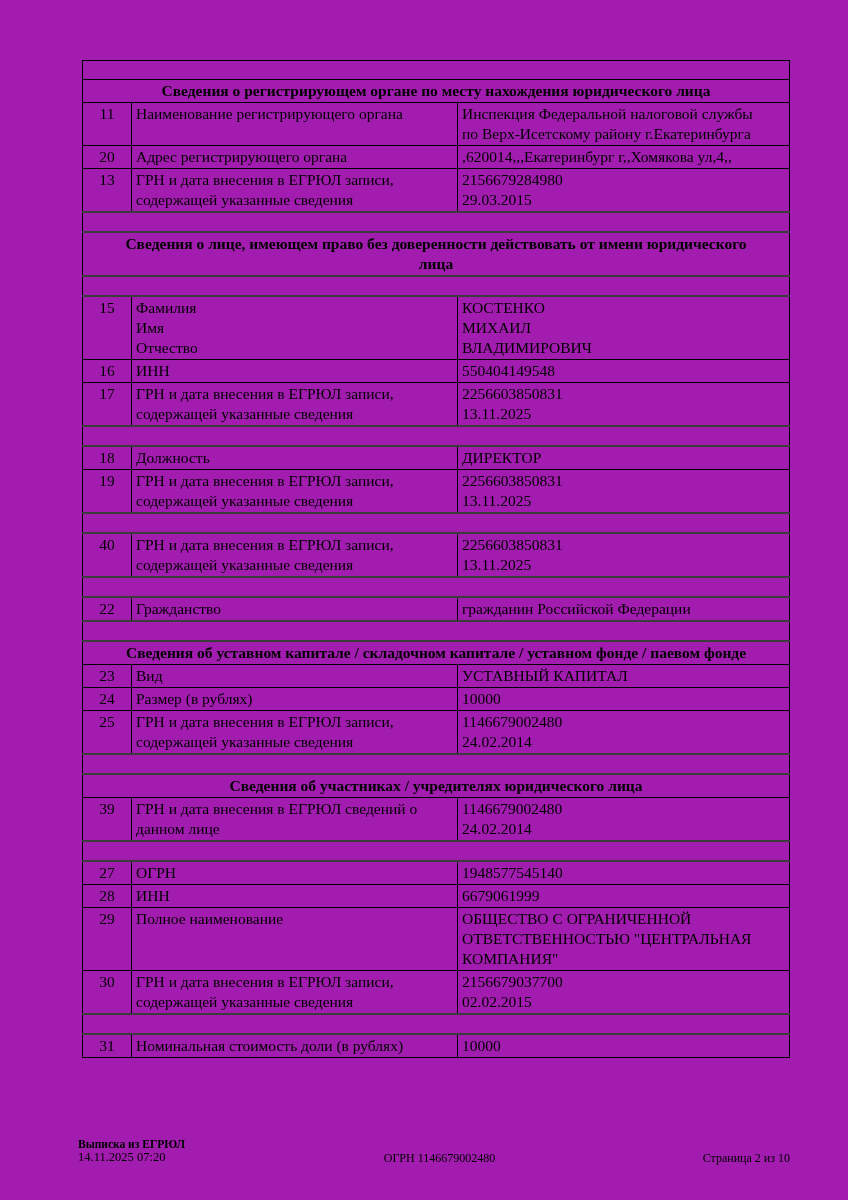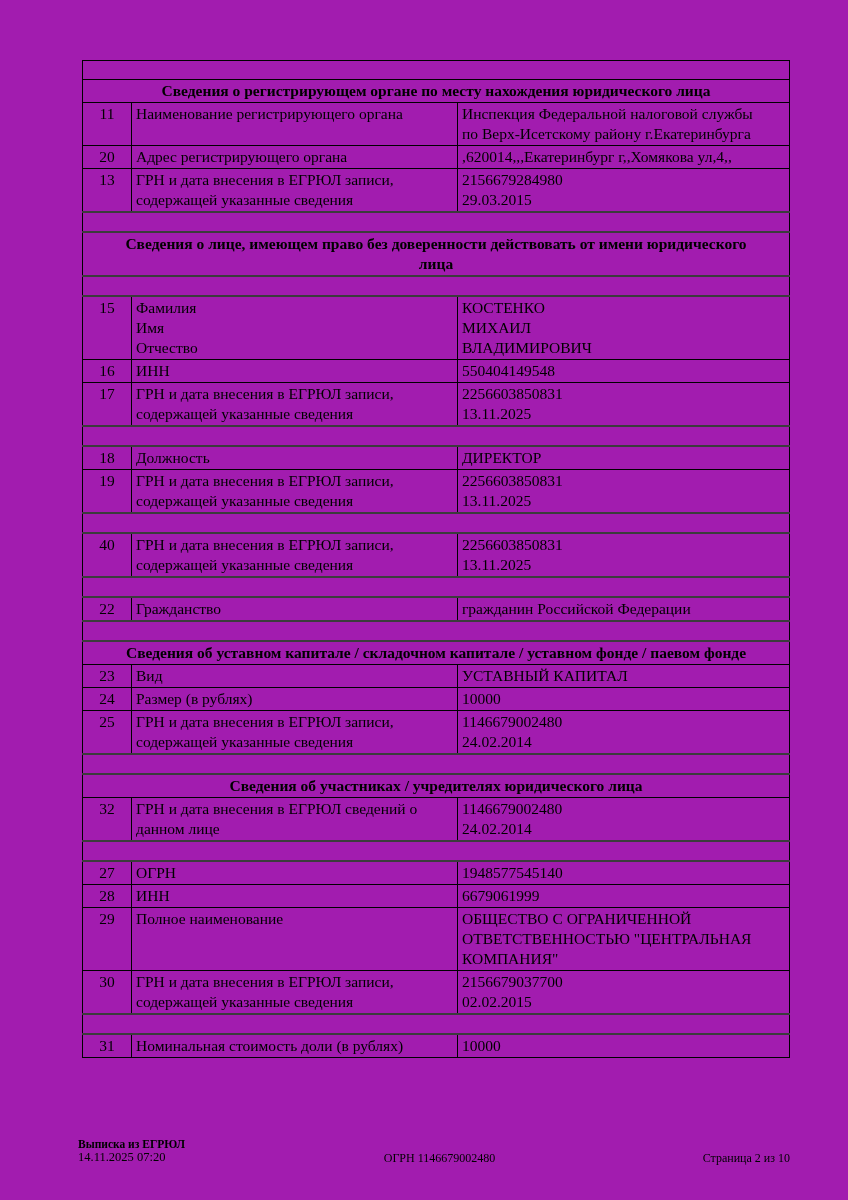--- a/index.html
+++ b/index.html
@@ -190,21 +190,21 @@
           <td class="label">ГРН и дата внесения в ЕГРЮЛ записи,<br>содержащей указанные сведения</td>
           <td class="value">1146679002480<br>24.02.2014</td>
         </tr>
         <tr class="spacer">
           <td class="empty" colspan="3"></td>
         </tr>
         <tr class="section">
           <td class="sec" colspan="3">Сведения об участниках / учредителях юридического лица</td>
         </tr>
         <tr class="item">
-          <td class="num">32</td>
+          <td class="num">39</td>
           <td class="label">ГРН и дата внесения в ЕГРЮЛ сведений о<br>данном лице</td>
           <td class="value">1146679002480<br>24.02.2014</td>
         </tr>
         <tr class="spacer">
           <td class="empty" colspan="3"></td>
         </tr>
         <tr class="item">
           <td class="num">27</td>
           <td class="label">ОГРН</td>
           <td class="value">1948577545140</td>

